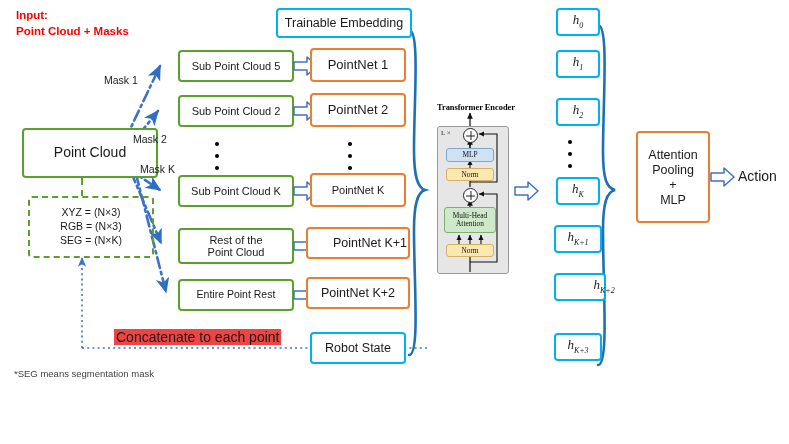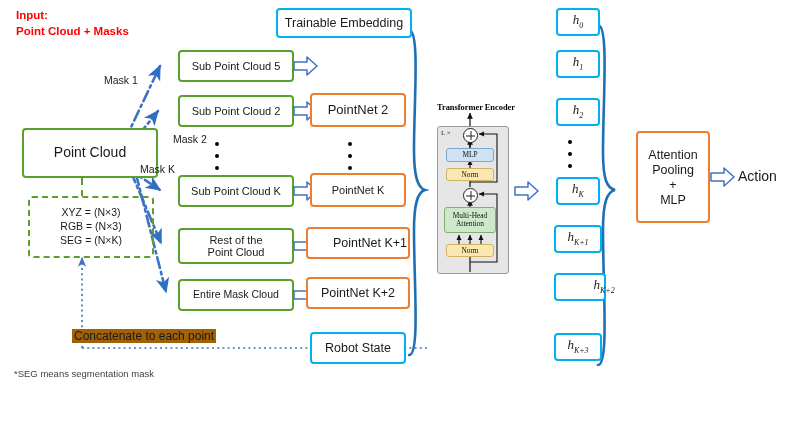--- a/index.html
+++ b/index.html
@@ -16,21 +16,21 @@
   .node.green  {border:2.2px solid #5aa02c;}
   .node.orange {border:2.2px solid #ed7d31;}
   .node.cyan   {border:2.2px solid #00b0f0;}
   .node.greendash{border:2.2px dashed #5aa02c;background:transparent;}
 
   
   .input-title{position:absolute;color:#ff0000;font-size:11.5px;
                line-height:1.35;font-weight:600;white-space:pre-line;}
   .maskLbl{position:absolute;font-size:10.5px;color:#1a1a1a;}
   .footnote{position:absolute;font-size:9.5px;color:#3f3f3f;}
-  .concatLbl{position:absolute;font-size:12px;color:#1a1a1a;background:#a16207;padding:0 2px;}
+  .concatLbl{position:absolute;font-size:14px;color:#1a1a1a;background:#ef4444;padding:0 2px;margin-left:42px;}
   .encTitle{position:absolute;font-size:8.4px;font-weight:bold;
             font-family:"Liberation Serif",serif;color:#000;text-align:center;}
 
   
   .vdots{position:absolute;display:flex;flex-direction:column;
          align-items:center;justify-content:space-between;}
   .vdots i{display:block;width:4px;height:4px;background:#000;border-radius:50%;}
 
   
   .harrow{position:absolute;}
@@ -106,35 +106,35 @@
   <div class="node green" style="left:14px;top:128px;width:136px;height:50px;font-size:14px;">Point Cloud</div>
 
   <div class="node greendash" style="left:20px;top:196px;width:126px;height:62px;
        font-size:10.5px;flex-direction:column;gap:2px;">
     <span>XYZ = (N×3)</span>
     <span>RGB = (N×3)</span>
     <span>SEG = (N×K)</span>
   </div>
 
   <div class="maskLbl" style="left:104px;top:74px;">Mask 1</div>
-  <div class="maskLbl" style="left:133px;top:133px;margin-left:40px;">Mask 2</div>
+  <div class="maskLbl" style="left:133px;top:133px;">Mask 2</div>
   <div class="maskLbl" style="left:140px;top:163px;">Mask K</div>
 
   <div class="concatLbl" style="left:72px;top:329px;">Concatenate to each point</div>
   <div class="footnote" style="left:14px;top:368px;">*SEG means segmentation mask</div>
 
   <div class="node green" style="left:170px;top:50px;width:116px;height:32px;font-size:11px;">Sub Point Cloud 5</div>
   <div class="node green" style="left:170px;top:95px;width:116px;height:32px;font-size:11px;">Sub Point Cloud 2</div>
   <div class="node green" style="left:170px;top:175px;width:116px;height:32px;font-size:11px;">Sub Point Cloud K</div>
   <div class="node green" style="left:170px;top:228px;width:116px;height:36px;font-size:11px;
        flex-direction:column;">
     <span>Rest of the</span>
     <span>Point Cloud</span>
   </div>
-  <div class="node green" style="left:170px;top:279px;width:116px;height:32px;font-size:10.5px;">Entire Mask Cloud</div>
+  <div class="node green" style="left:170px;top:279px;width:116px;height:32px;font-size:10.5px;">Entire Point Rest</div>
 
   <div class="vdots" style="left:214px;top:142px;width:6px;height:28px;">
     <i></i>
       <i></i>
       <i></i>
   </div>
 
   <div class="harrow" style="left:293px;top:55px;">
     <svg width="25" height="22" viewBox="0 0 25 22" xmlns="http://www.w3.org/2000/svg">
       <path d="M1,7 L14,7 L14,2 L24,11 L14,20 L14,15 L1,15 Z" fill="#ffffff" stroke="#3f72c2" stroke-width="1.5" stroke-linejoin="round"></path>
@@ -156,20 +156,21 @@
       </svg>
   </div>
   <div class="harrow" style="left:293px;top:284px;">
     <svg width="25" height="22" viewBox="0 0 25 22" xmlns="http://www.w3.org/2000/svg">
       <path d="M1,7 L14,7 L14,2 L24,11 L14,20 L14,15 L1,15 Z" fill="#ffffff" stroke="#3f72c2" stroke-width="1.5" stroke-linejoin="round"></path>
       </svg>
   </div>
 
   <div class="node cyan" style="left:268px;top:8px;width:136px;height:30px;font-size:12.5px;">Trainable Embedding</div>
 
+  <div class="node orange" style="left:302px;top:48px;width:96px;height:34px;font-size:13px;">PointNet 1</div>
   <div class="node orange" style="left:302px;top:93px;width:96px;height:34px;font-size:13px;">PointNet 2</div>
   <div class="node orange" style="left:302px;top:173px;width:96px;height:34px;font-size:11px;">PointNet K</div>
   <div class="node orange" style="left:298px;top:227px;width:104px;height:32px;font-size:12.5px;padding-left:24px;">PointNet K+1</div>
   <div class="node orange" style="left:298px;top:277px;width:104px;height:32px;font-size:12.5px;">PointNet K+2</div>
 
   <div class="vdots" style="left:347px;top:142px;width:6px;height:28px;">
     <i></i>
       <i></i>
       <i></i>
   </div>

